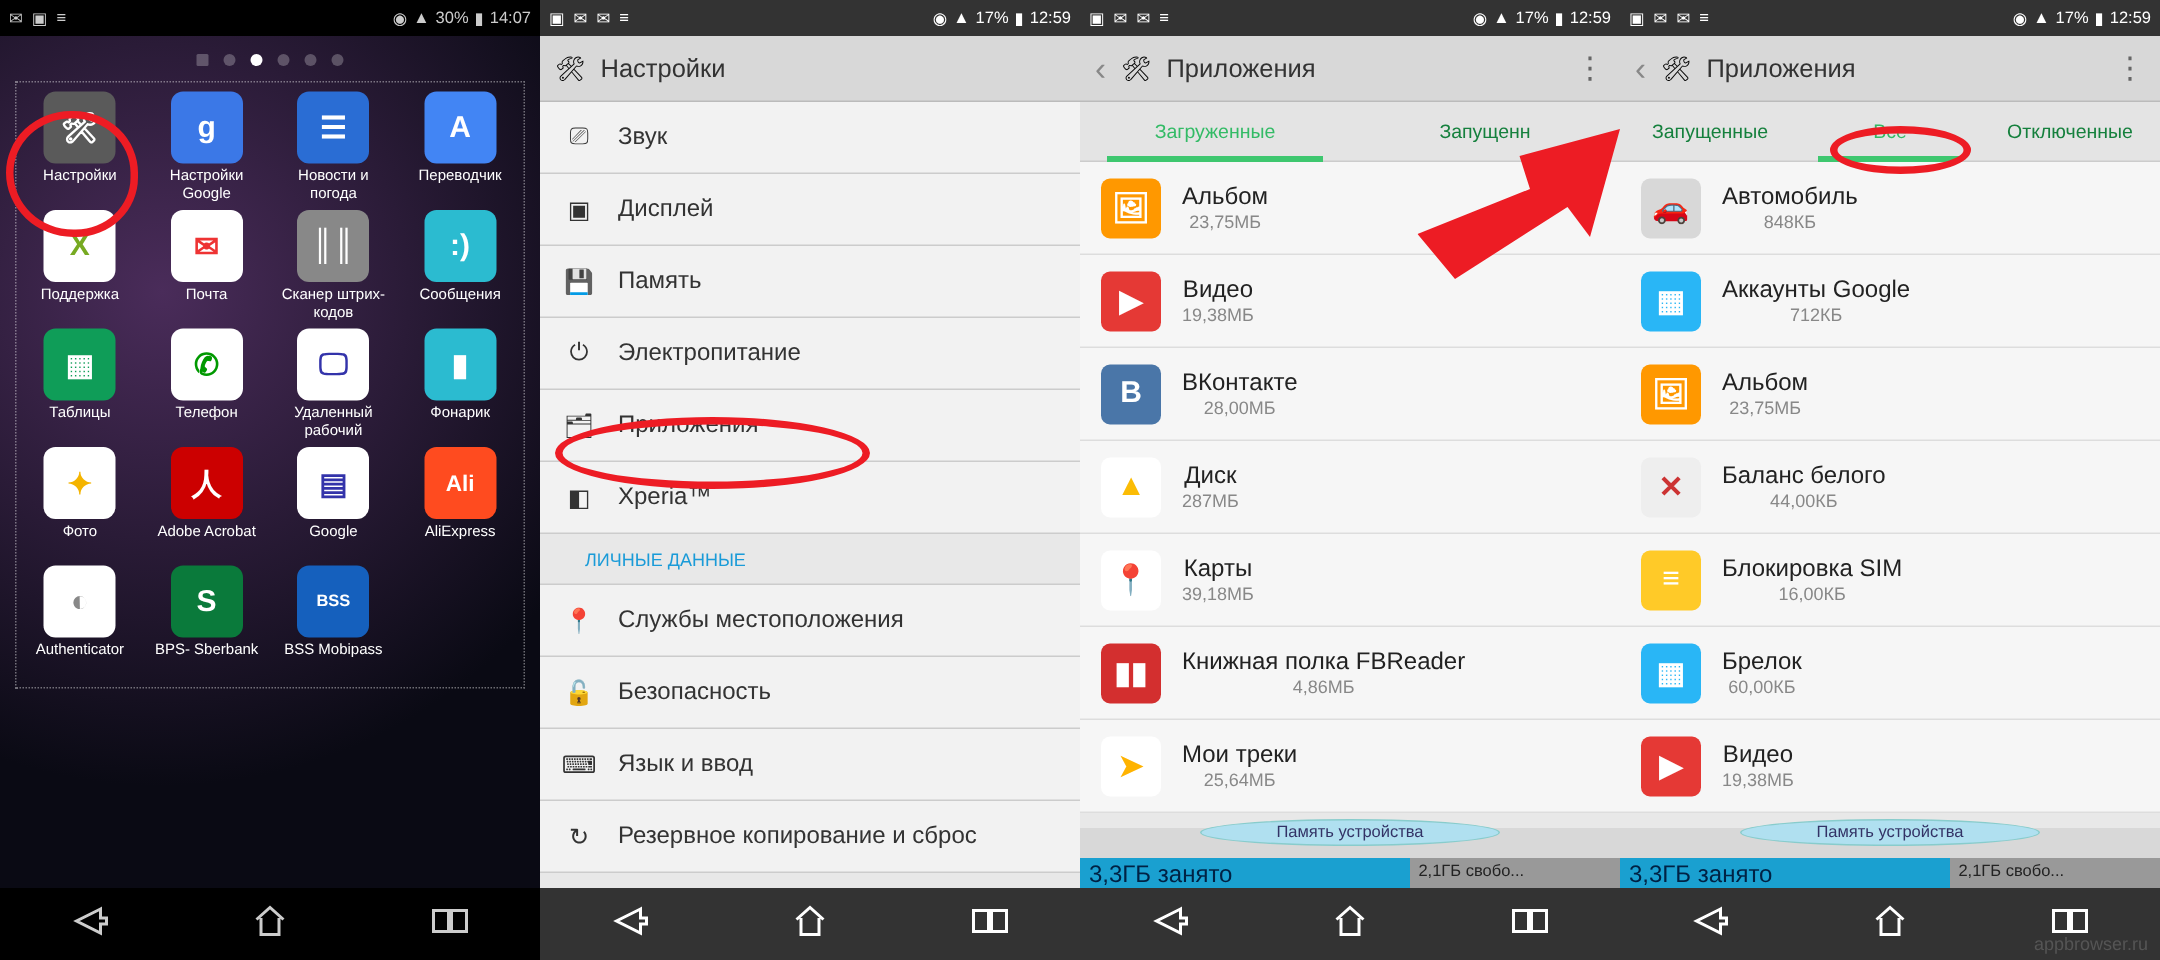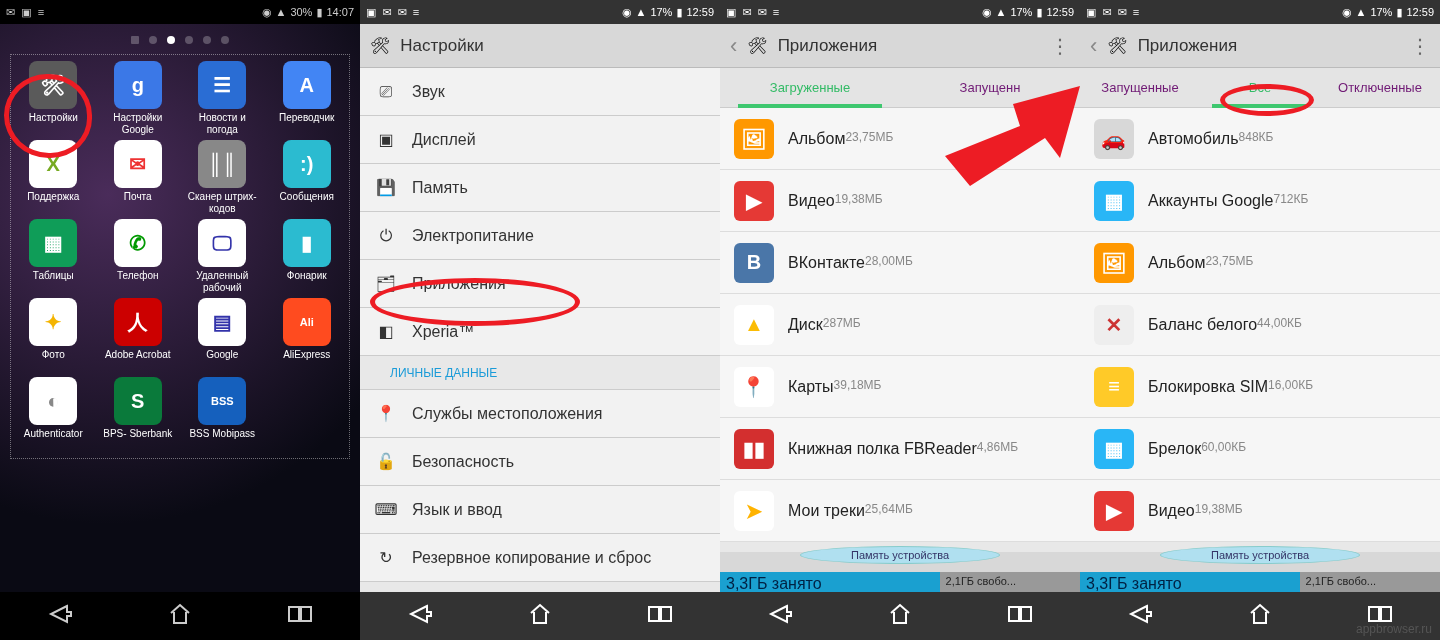--- a/index.html
+++ b/index.html
@@ -35,29 +35,29 @@
   .hdr .title { font-size: 17px; color: #333; }
   .hdr .back { font-size: 22px; color: #888; }
   .hdr .menu { margin-left: auto; font-size: 20px; color: #666; }
   .srow { height: 48px; display: flex; align-items: center; padding: 0 14px; gap: 14px; border-bottom: 1px solid #ccc; font-size: 16px; color: #333; background: #f2f2f2; }
   .srow .sic { width: 24px; height: 24px; display: flex; align-items: center; justify-content: center; font-size: 16px; }
   .shdr { height: 34px; display: flex; align-items: center; padding: 0 30px; font-size: 12px; color: #1a9bd8; border-bottom: 1px solid #ccc; }
   .redoval { position: absolute; border: 5px solid #ed1c24; border-radius: 50% / 50%; pointer-events: none; }
 
   
   .tabs { height: 40px; display: flex; background: #e4e4e4; border-bottom: 1px solid #ccc; }
-  .tab { flex: 1; display: flex; align-items: center; justify-content: center; font-size: 13px; color: #701a75; position: relative; }
+  .tab { flex: 1; display: flex; align-items: center; justify-content: center; font-size: 13px; color: #15803d; position: relative; }
   .tab.active { color: #3b6; font-weight:500; }
   .tab.active::after { content: ''; position: absolute; bottom: -1px; left: 10%; right: 10%; height: 4px; background: #3ec76f; }
 
   
   .alist { flex: 1; overflow: hidden; }
   .arow { height: 62px; display: flex; align-items: center; gap: 14px; padding: 0 14px; border-bottom: 1px solid #ddd; background: #f6f6f6; }
   .arow .aic { width: 40px; height: 40px; border-radius: 6px; display:flex; align-items:center; justify-content:center; font-size:20px; color:#fff; font-weight:bold; }
-  .arow .col { display: flex; flex-direction: row; }
+  .arow .col { display: flex; flex-direction: column; align-items: center; }
   .arow .nm { font-size: 16px; color: #222; }
   .arow .sz { font-size: 12px; color: #888; }
 
   
   .storefoot { height: 40px; background: #d8d8d8; position: relative; }
   .storefoot .curve { position: absolute; top: -6px; left: 50%; transform: translateX(-50%); width: 200px; height: 18px; border-radius: 50%/50%; background: #b0e0f0; border: 1px solid #8cc; font-size: 11px; color: #336; display:flex; align-items:center; justify-content:center; }
   .storefoot .bar { position: absolute; bottom: 0; left: 0; right: 0; height: 20px; display: flex; }
   .storefoot .used { background: #1aa0d0; color: #024; font-size: 16px; padding: 3px 6px; }
   .storefoot .free { flex: 1; background: #999; color: #222; font-size: 11px; padding: 3px 6px; }
 
@@ -151,21 +151,21 @@
         <div class="app">
           <div class="ic" style="background: rgb(204, 0, 0); font-size: 20px;">人</div>
           <div class="lbl">Adobe
 Acrobat</div>
         </div>
         <div class="app">
           <div class="ic" style="background: rgb(255, 255, 255); color: rgb(51, 51, 170); font-size: 20px;">▤</div>
           <div class="lbl">Google</div>
         </div>
         <div class="app">
-          <div class="ic" style="background: rgb(255, 75, 31); font-size: 11px;">Ali</div>
+          <div class="ic" style="background: rgb(255, 75, 31); font-size: 15px;">Ali</div>
           <div class="lbl">AliExpress</div>
         </div>
         <div class="app">
           <div class="ic" style="background: rgb(255, 255, 255); color: rgb(136, 136, 136); font-size: 20px;">◐</div>
           <div class="lbl">Authenticator</div>
         </div>
         <div class="app">
           <div class="ic" style="background: rgb(10, 122, 59); font-size: 20px;">S</div>
           <div class="lbl">BPS-
 Sberbank</div>

